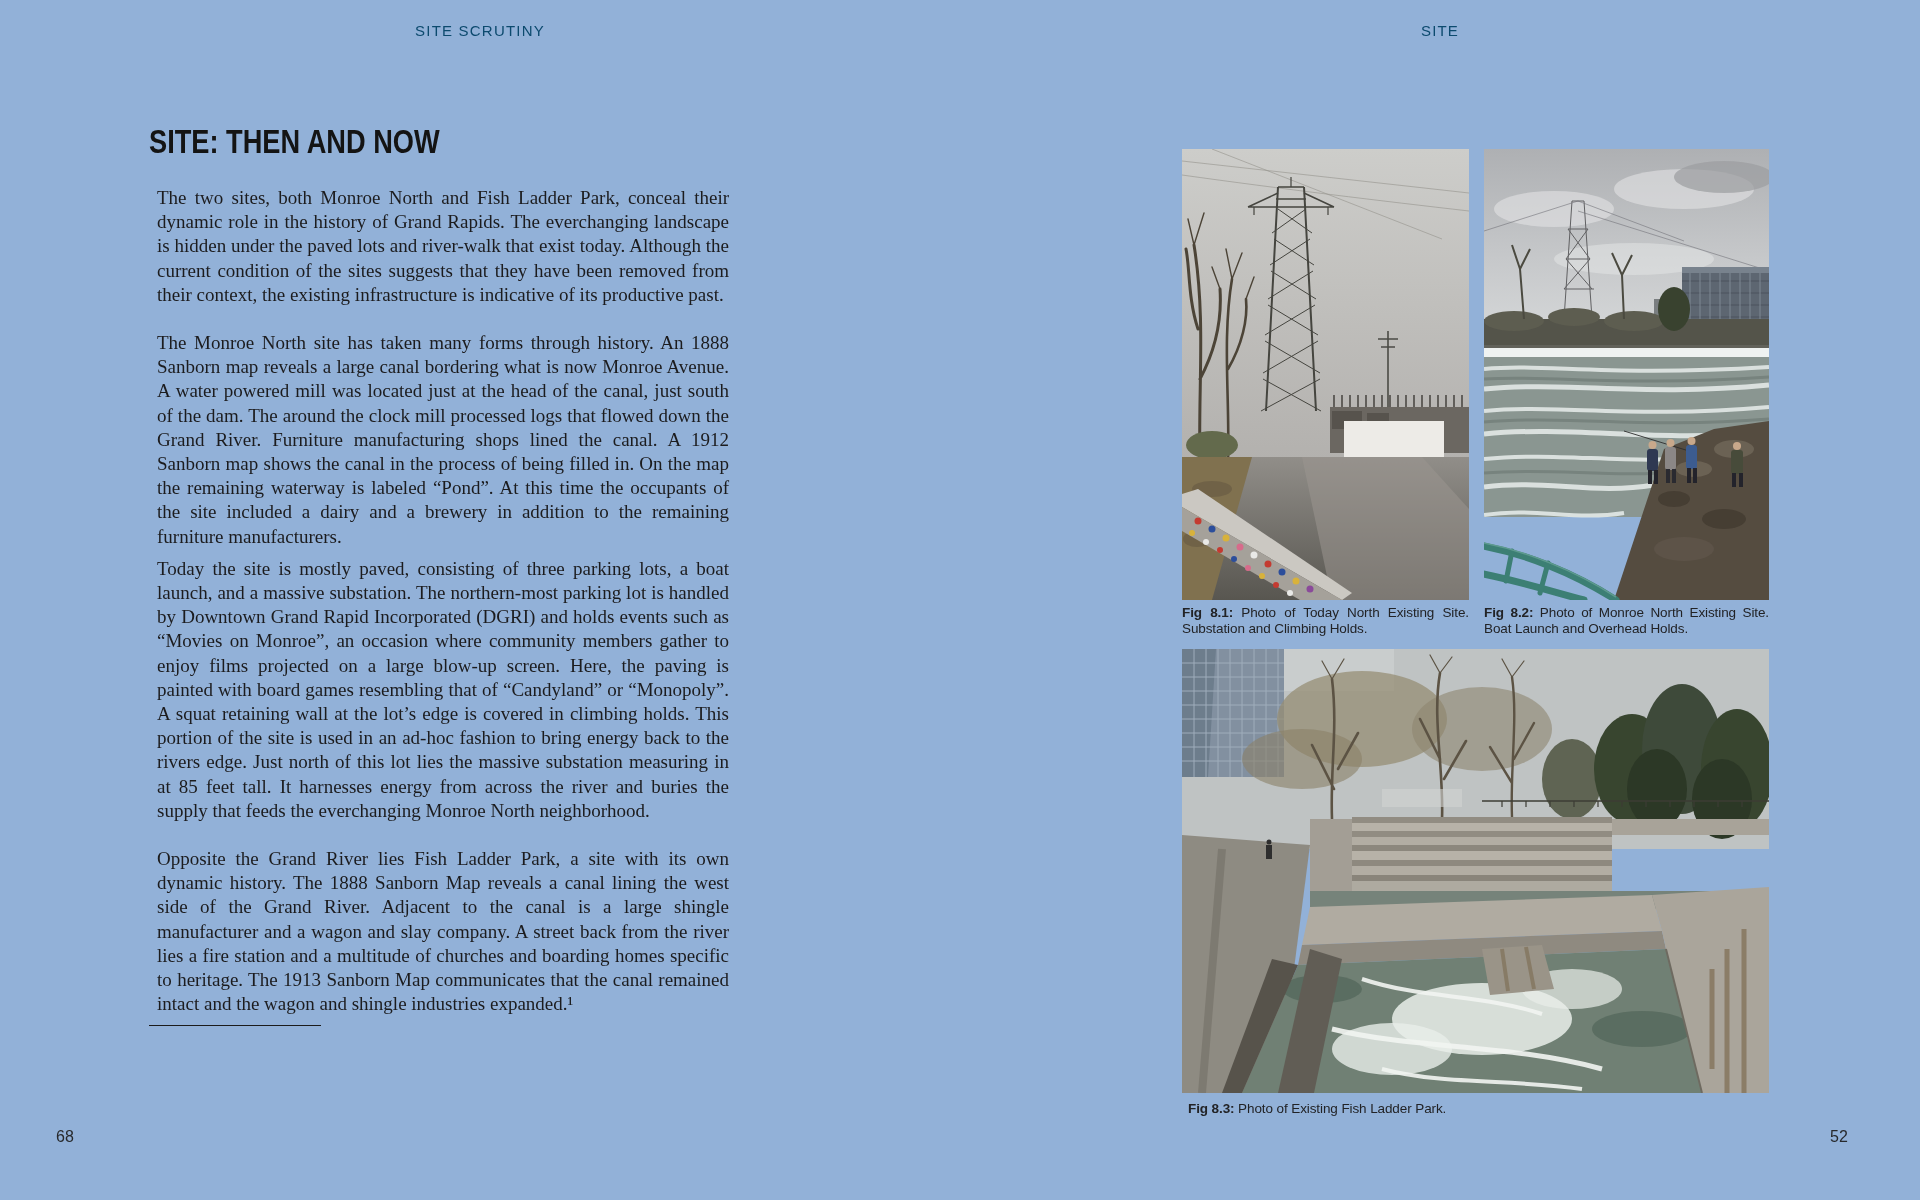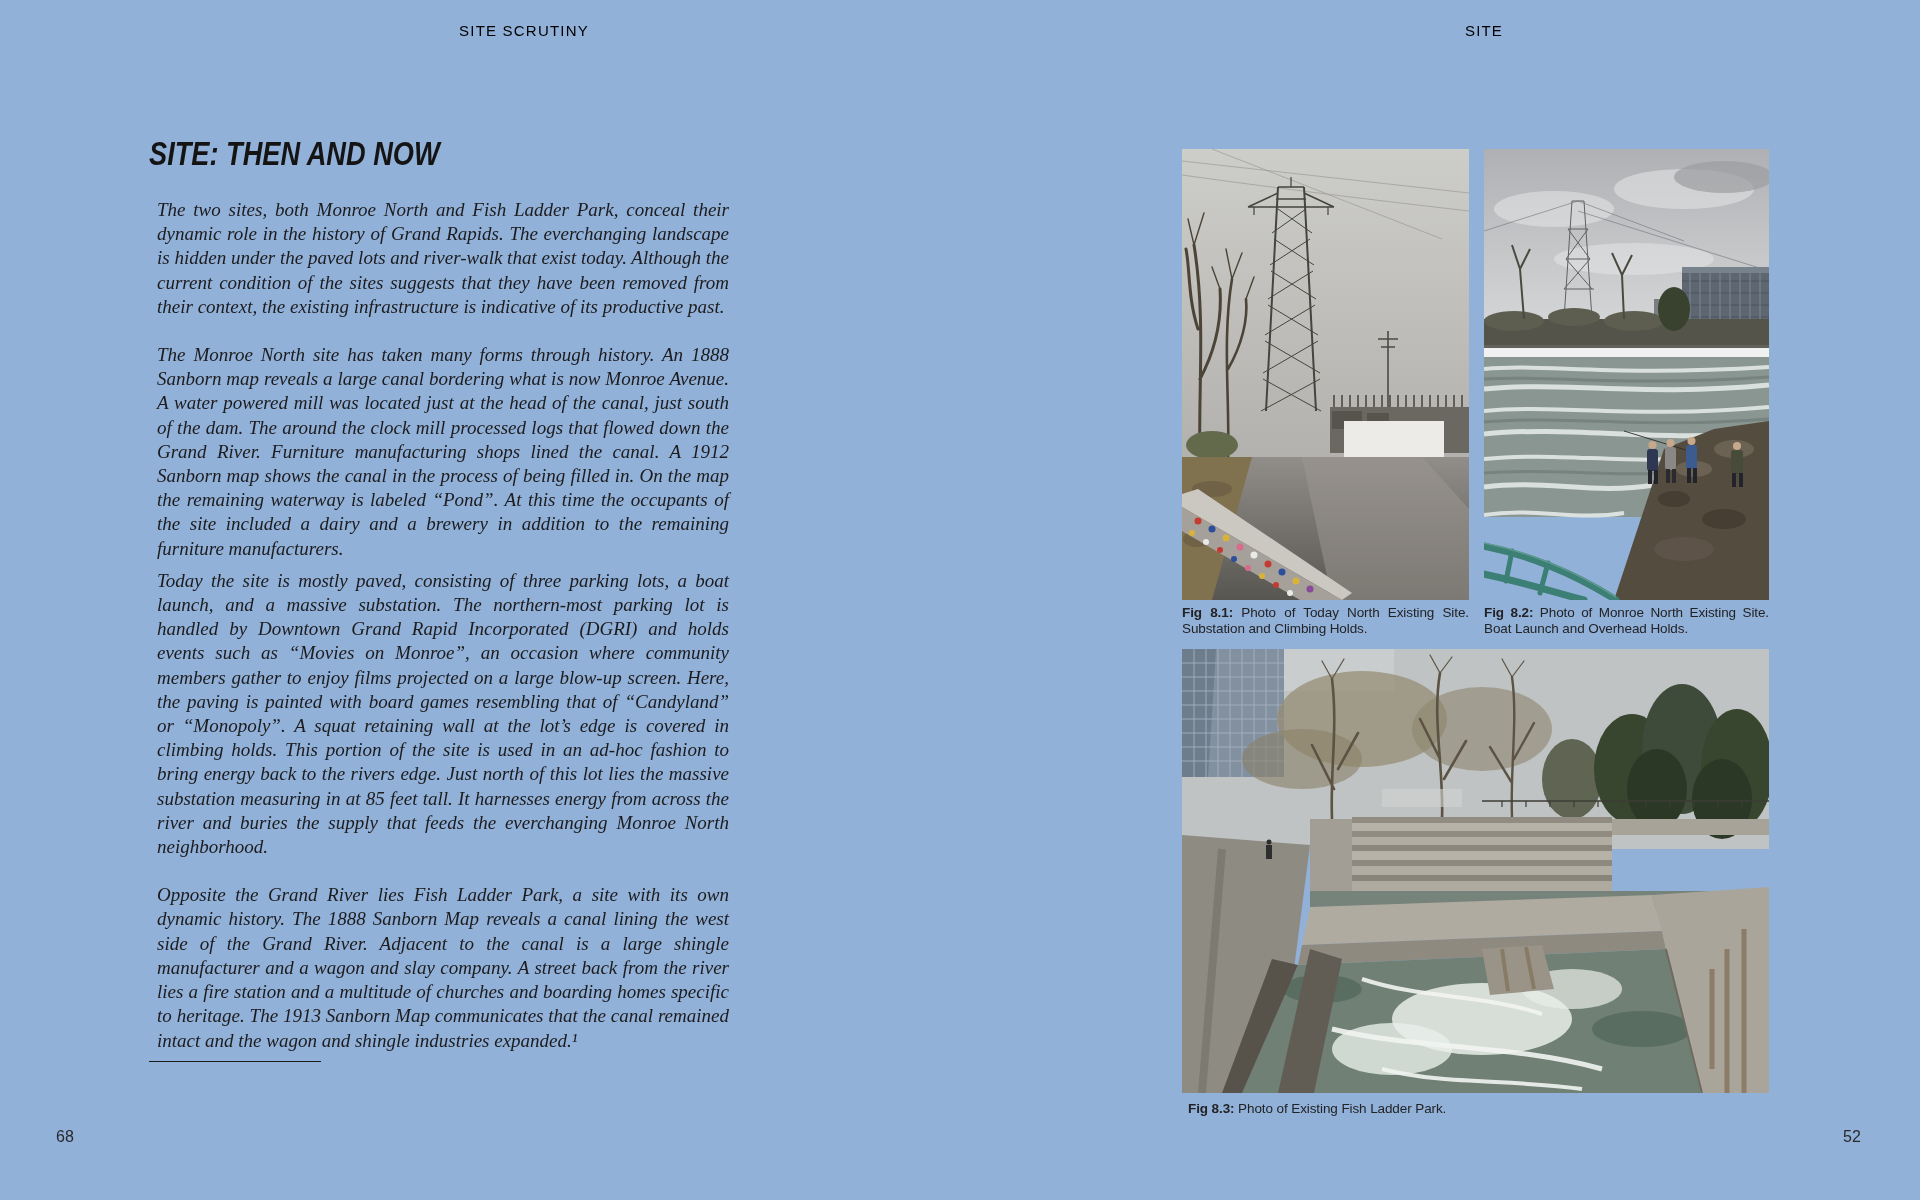--- a/index.html
+++ b/index.html
@@ -6,25 +6,25 @@
   body{
     width:1920px;height:1200px;overflow:hidden;
     background:var(--bg,#92b1d8);
     font-family:"Liberation Serif", serif;
     color:var(--ink,#1c1c1e);
   }
   .spread{position:relative;width:1920px;height:1200px;}
   .running-header{
     position:absolute;top:22px;width:960px;text-align:center;
     font-family:"Liberation Sans", sans-serif;
-    font-size:15px;letter-spacing:1.2px;color:#000000;font-weight:400;padding-left:44px;
+    font-size:15px;letter-spacing:1.2px;color:#0c4a6e;font-weight:400;
   }
   .rh-left{left:0;}
   .rh-right{left:960px;}
-  .text-col{position:absolute;left:149px;top:134px;width:588px;font-style:italic;}
+  .text-col{position:absolute;left:149px;top:122px;width:588px;}
   .title{
     font-family:"Liberation Sans", sans-serif;
     font-size:34px;font-weight:700;color:#141414;
     margin:0 0 25px 0;letter-spacing:0px;
     transform:scaleX(.80);transform-origin:left center;white-space:nowrap;
   }
   .body-para{
     margin:8px;font-size:19px;line-height:24.2px;text-align:justify;
     color:#1c1c1e;
   }
@@ -32,21 +32,21 @@
   .fn-rule{width:172px;border:none;border-top:1.6px solid #1b1b1b;margin:6px 0 4px 0;}
   .footnote{
     margin:0;font-size:15.5px;line-height:19.6px;text-align:justify;color:#1c1c1e;
   }
   .fn-marker{display:inline-block;width:64px;}
   .page-num{
     position:absolute;font-family:"Liberation Sans", sans-serif;
     font-size:16px;color:#27292c;
   }
   .pn-left{left:56px;top:1128px;}
-  .pn-right{left:1830px;top:1128px;margin-left:13px;}
+  .pn-right{left:1830px;top:1128px;}
   .photo{position:absolute;margin:0;padding:0;overflow:hidden;}
   .photo svg{display:block;width:100%;height:100%;}
   .fig1{left:1182px;top:149px;width:287px;height:451px;}
   .fig2{left:1484px;top:149px;width:285px;height:451px;}
   .fig3{left:1182px;top:649px;width:587px;height:444px;}
   .caption{
     position:absolute;
     font-family:"Liberation Sans", sans-serif;
     font-size:13.5px;line-height:16px;color:#222326;
     text-align:justify;letter-spacing:-0.1px;

